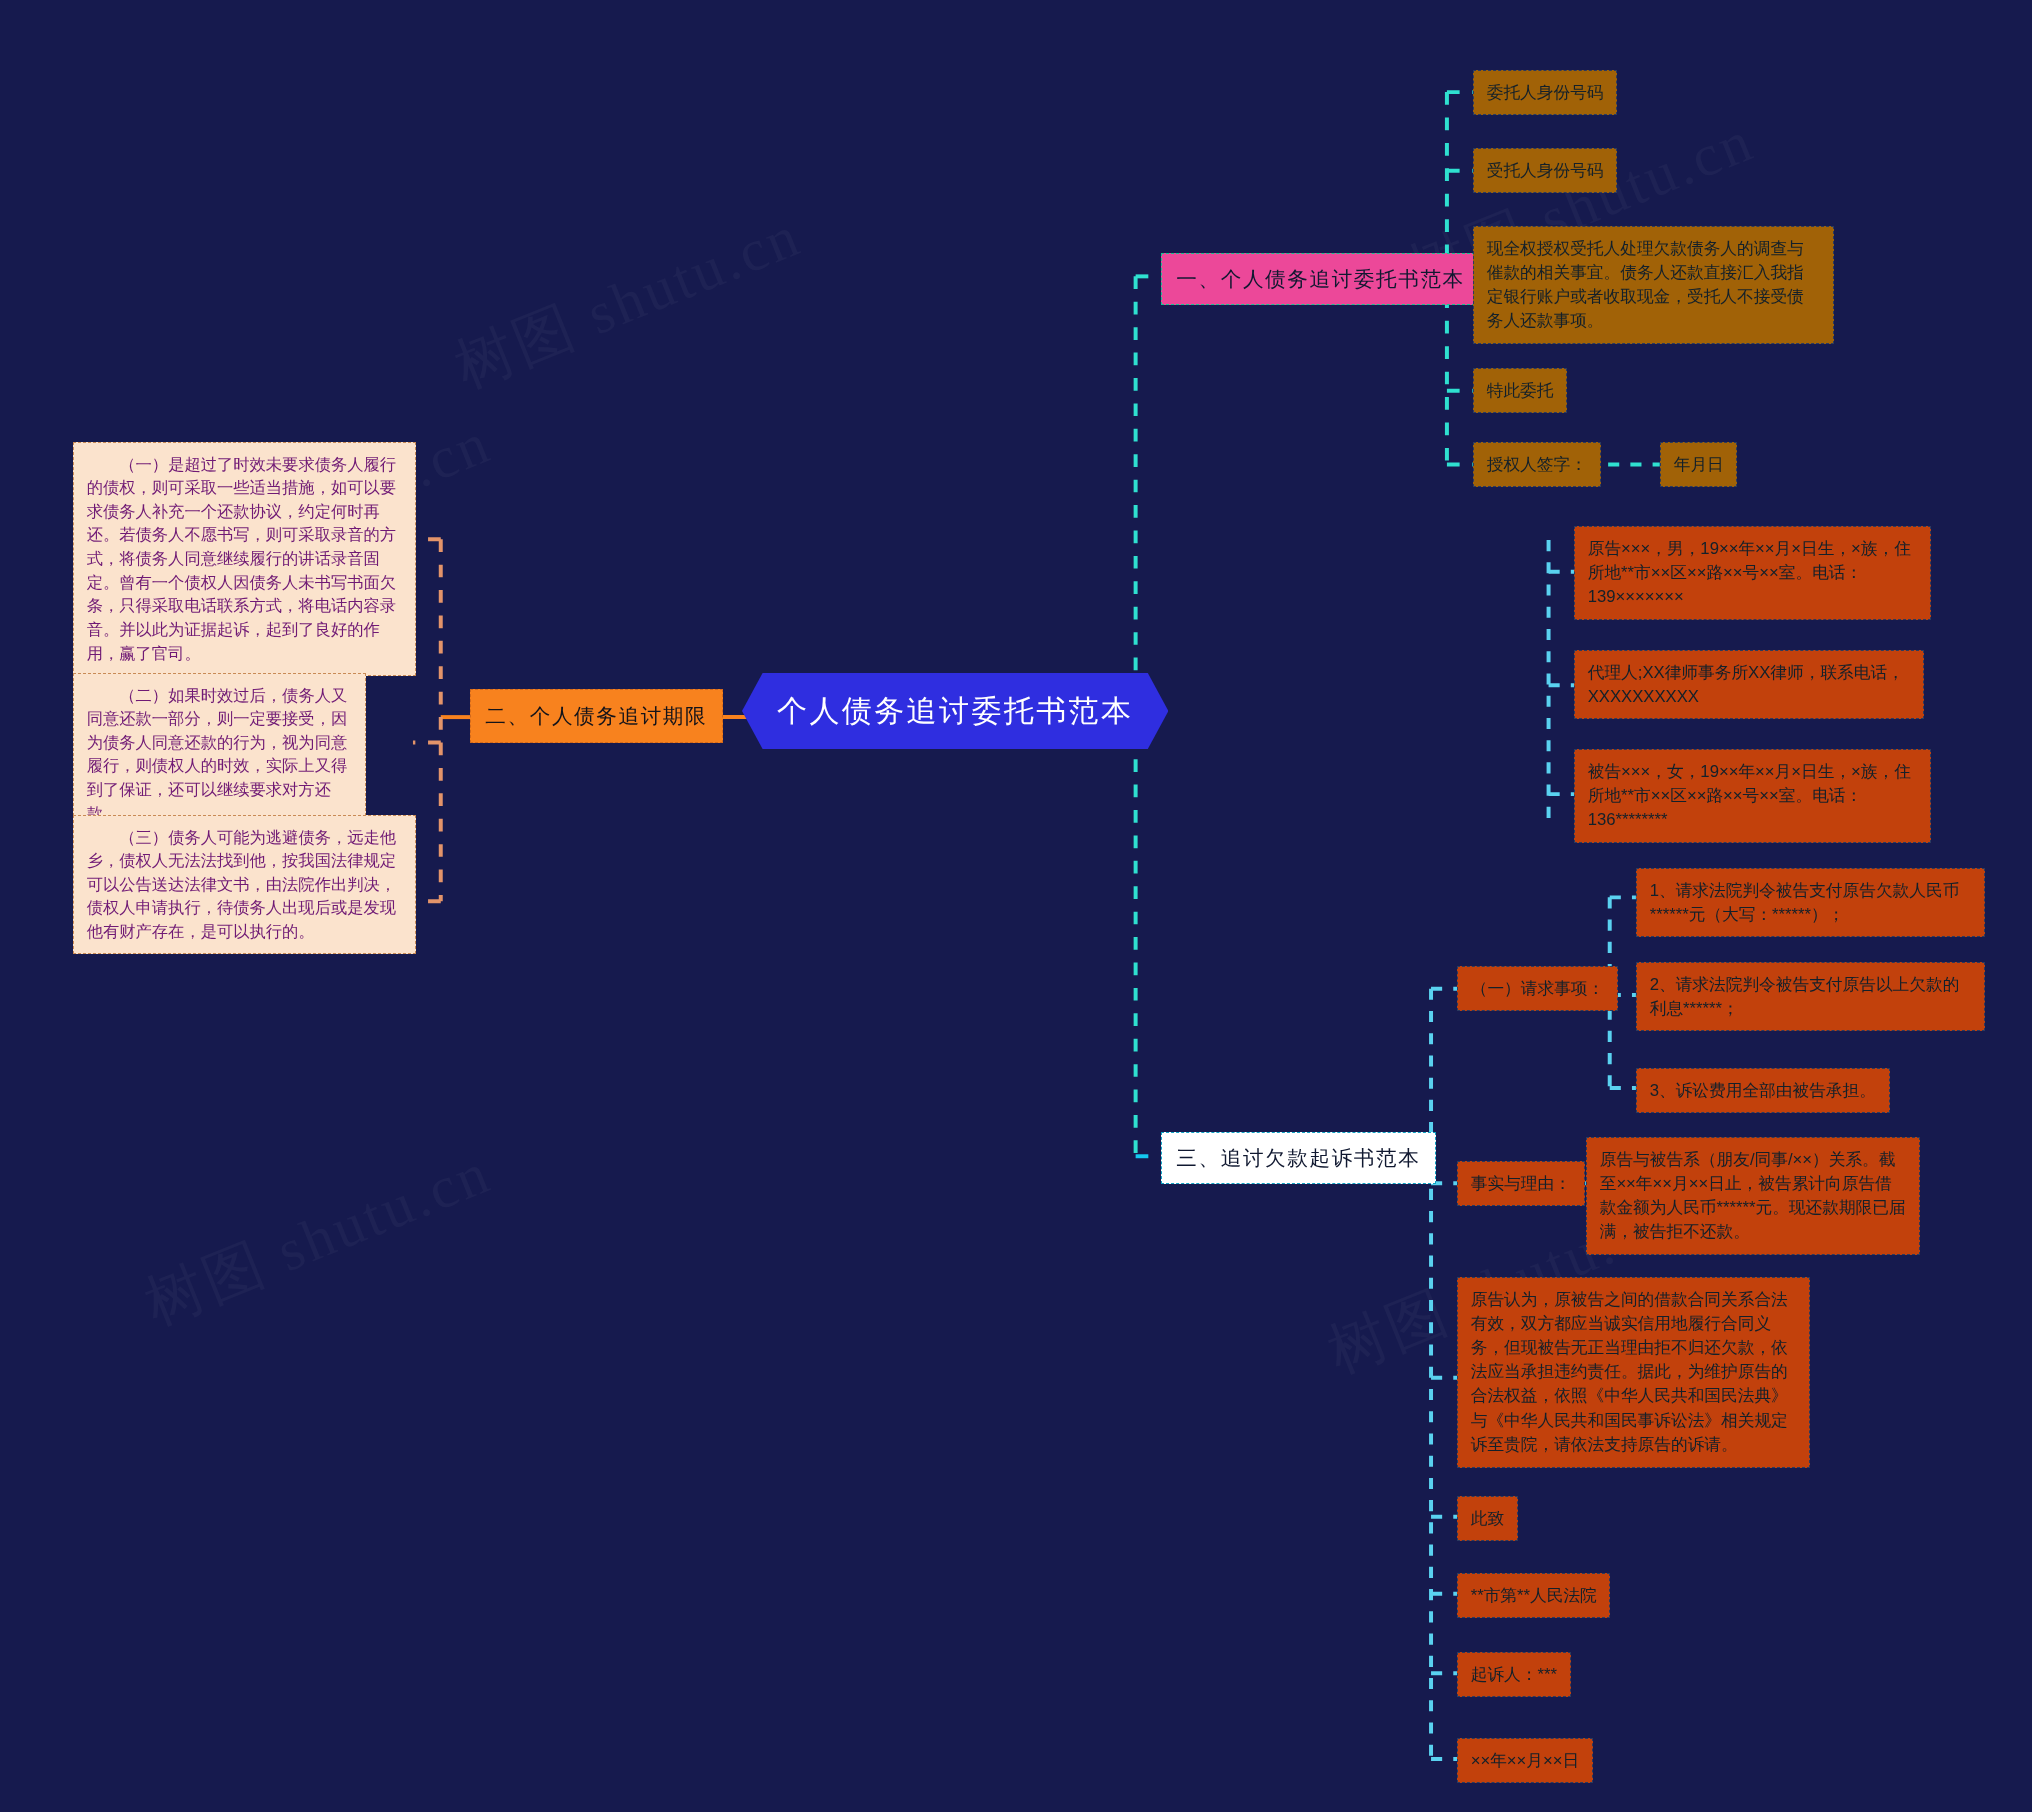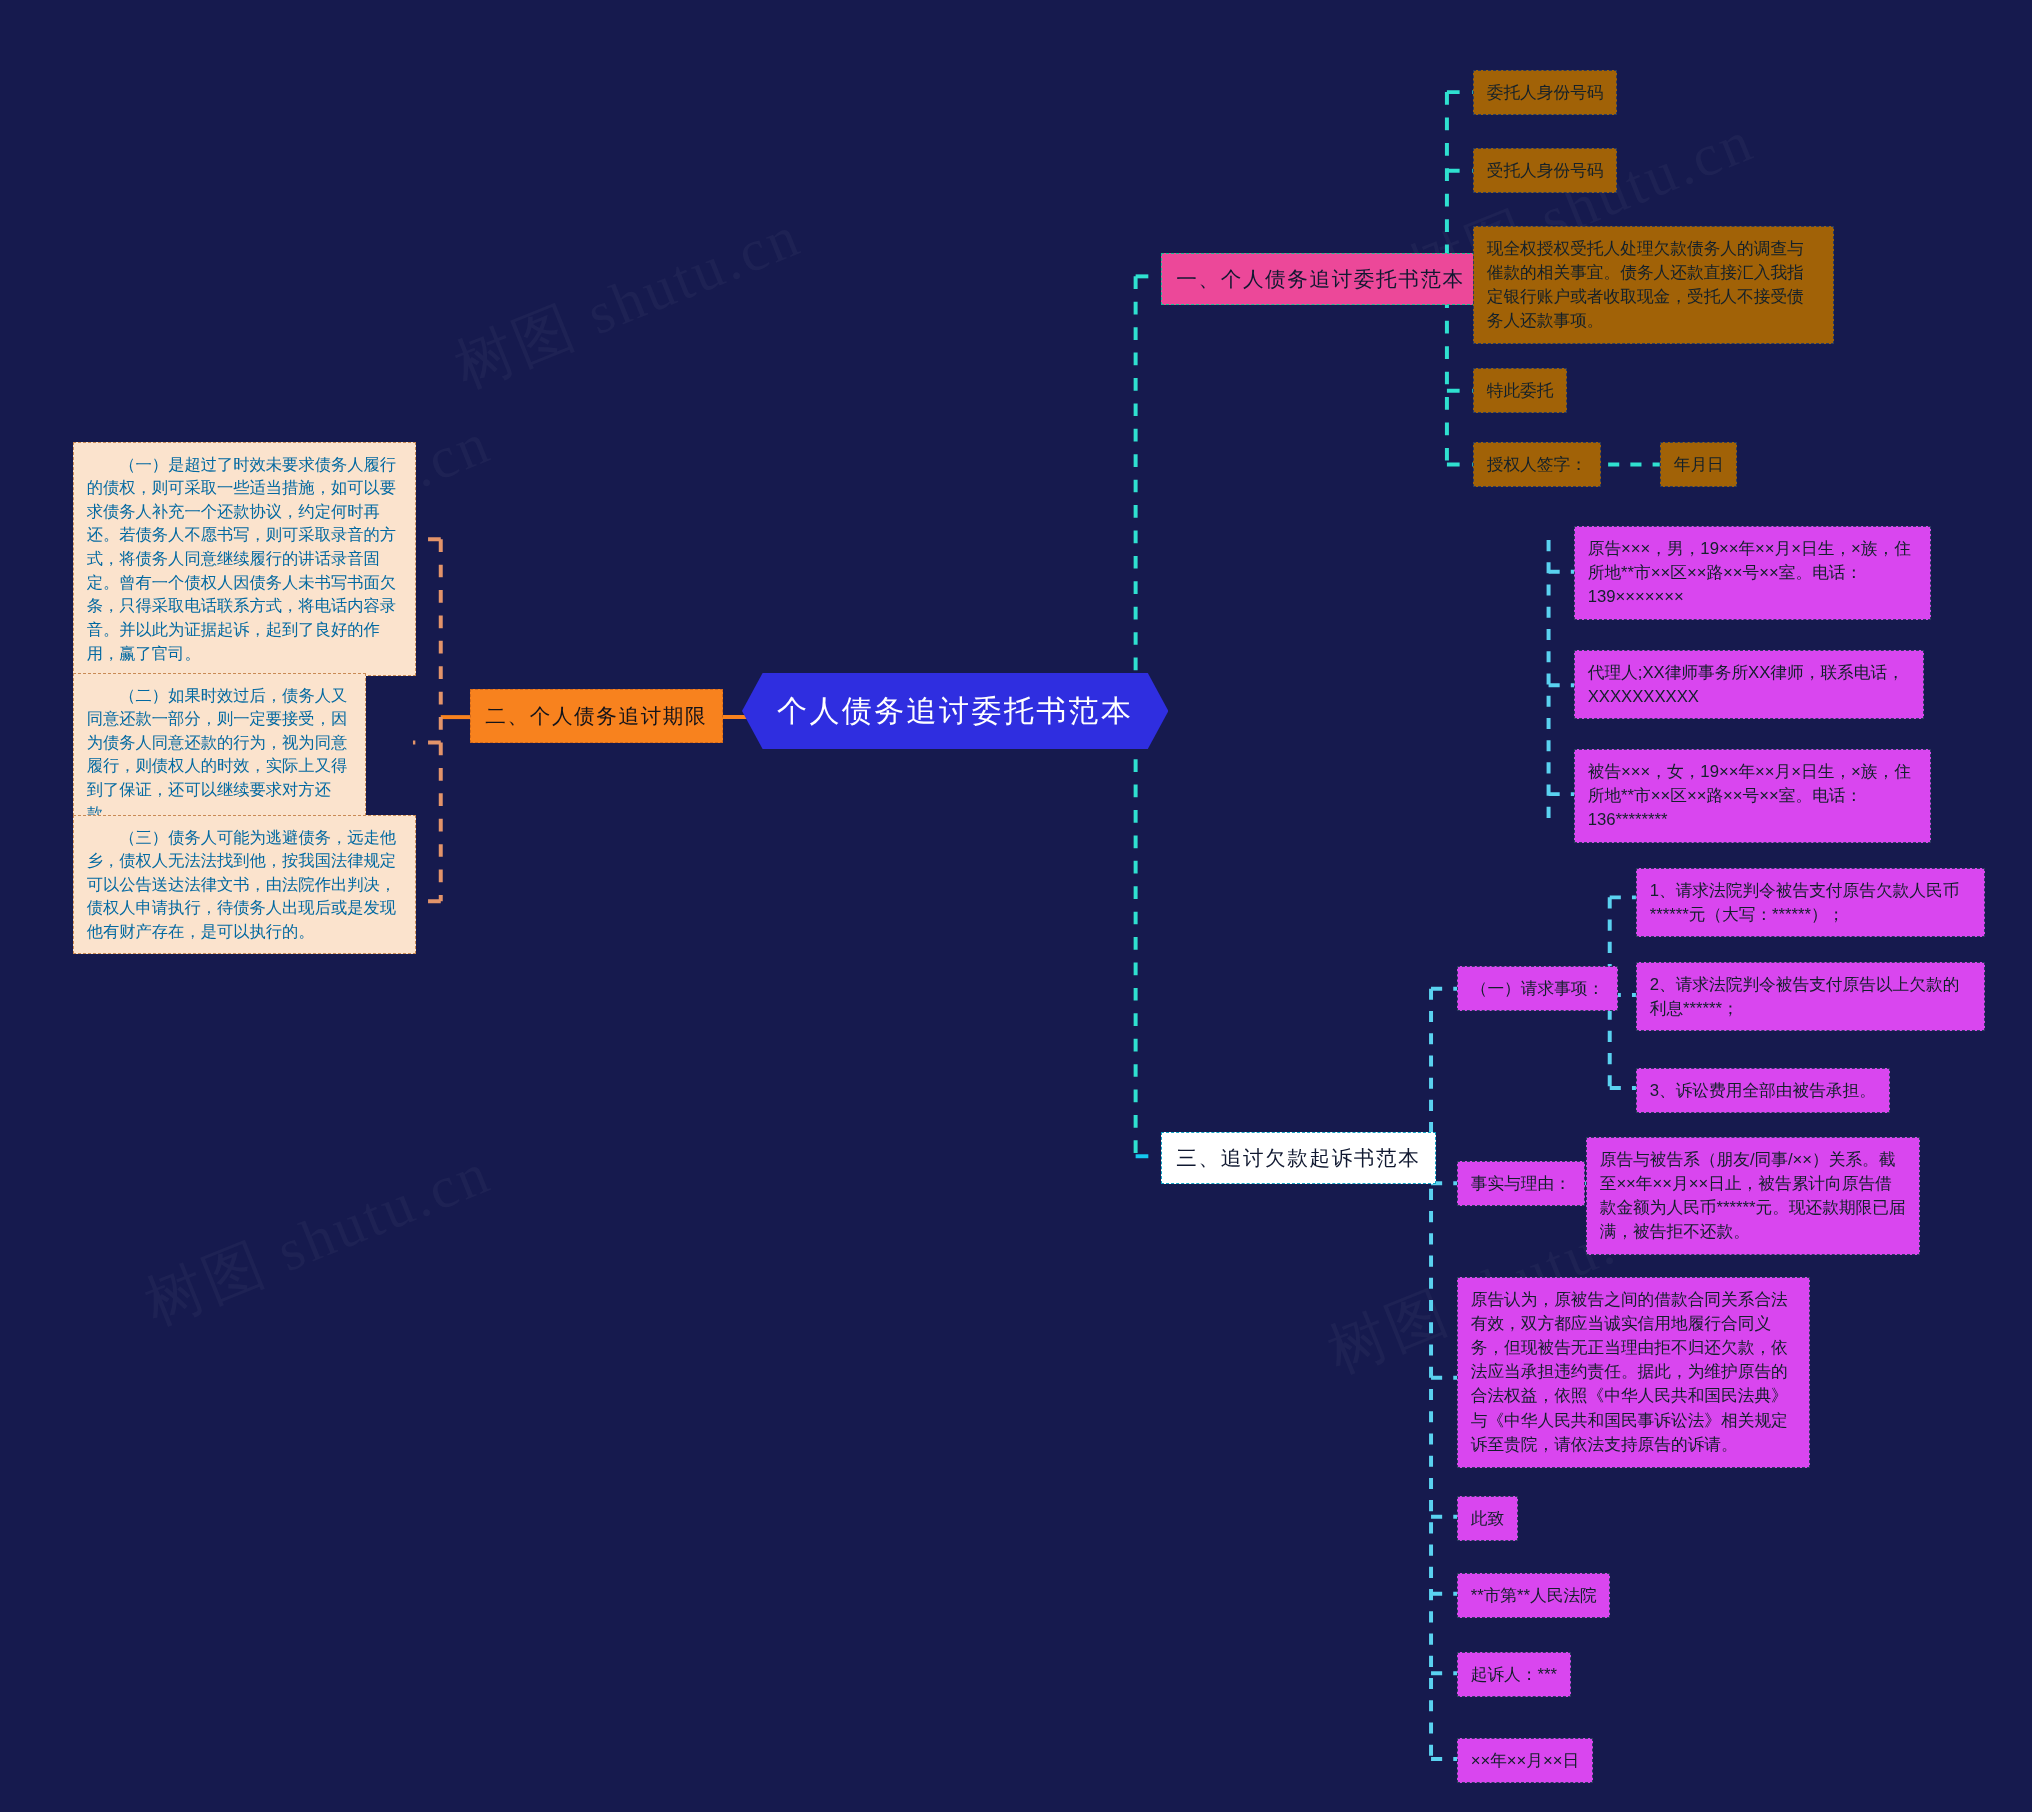--- a/index.html
+++ b/index.html
@@ -39,21 +39,21 @@
     border: 1.6px dashed #3a3f6e;
     padding: 9.5px 12.7px;
     line-height: 1.45;
     white-space: pre-wrap;
     word-break: break-word;
   }
 
   
   .peach {
     background: #fbe3cd;
-    color: #0369a1;
+    color: #701a75;
     font-size: 16.3px;
     border-color: #c98a55;
     text-indent: 2em;
   }
 
   
   .orange {
     background: #f8821e;
     color: #13131a;
     font-size: 20.6px;
@@ -99,21 +99,21 @@
 
   
   .mint {
     background: #a16207;
     color: #13202a;
     font-size: 16.7px;
     border-color: #2b3a5e;
   }
   
   .pale {
-    background: #d946ef;
+    background: #c2410c;
     color: #13202a;
     font-size: 16.7px;
     border-color: #2b3a5e;
   }
 
   .nowrap { white-space: nowrap; }
 
   svg#links {
     position: absolute;
     left: 0; top: 0;

